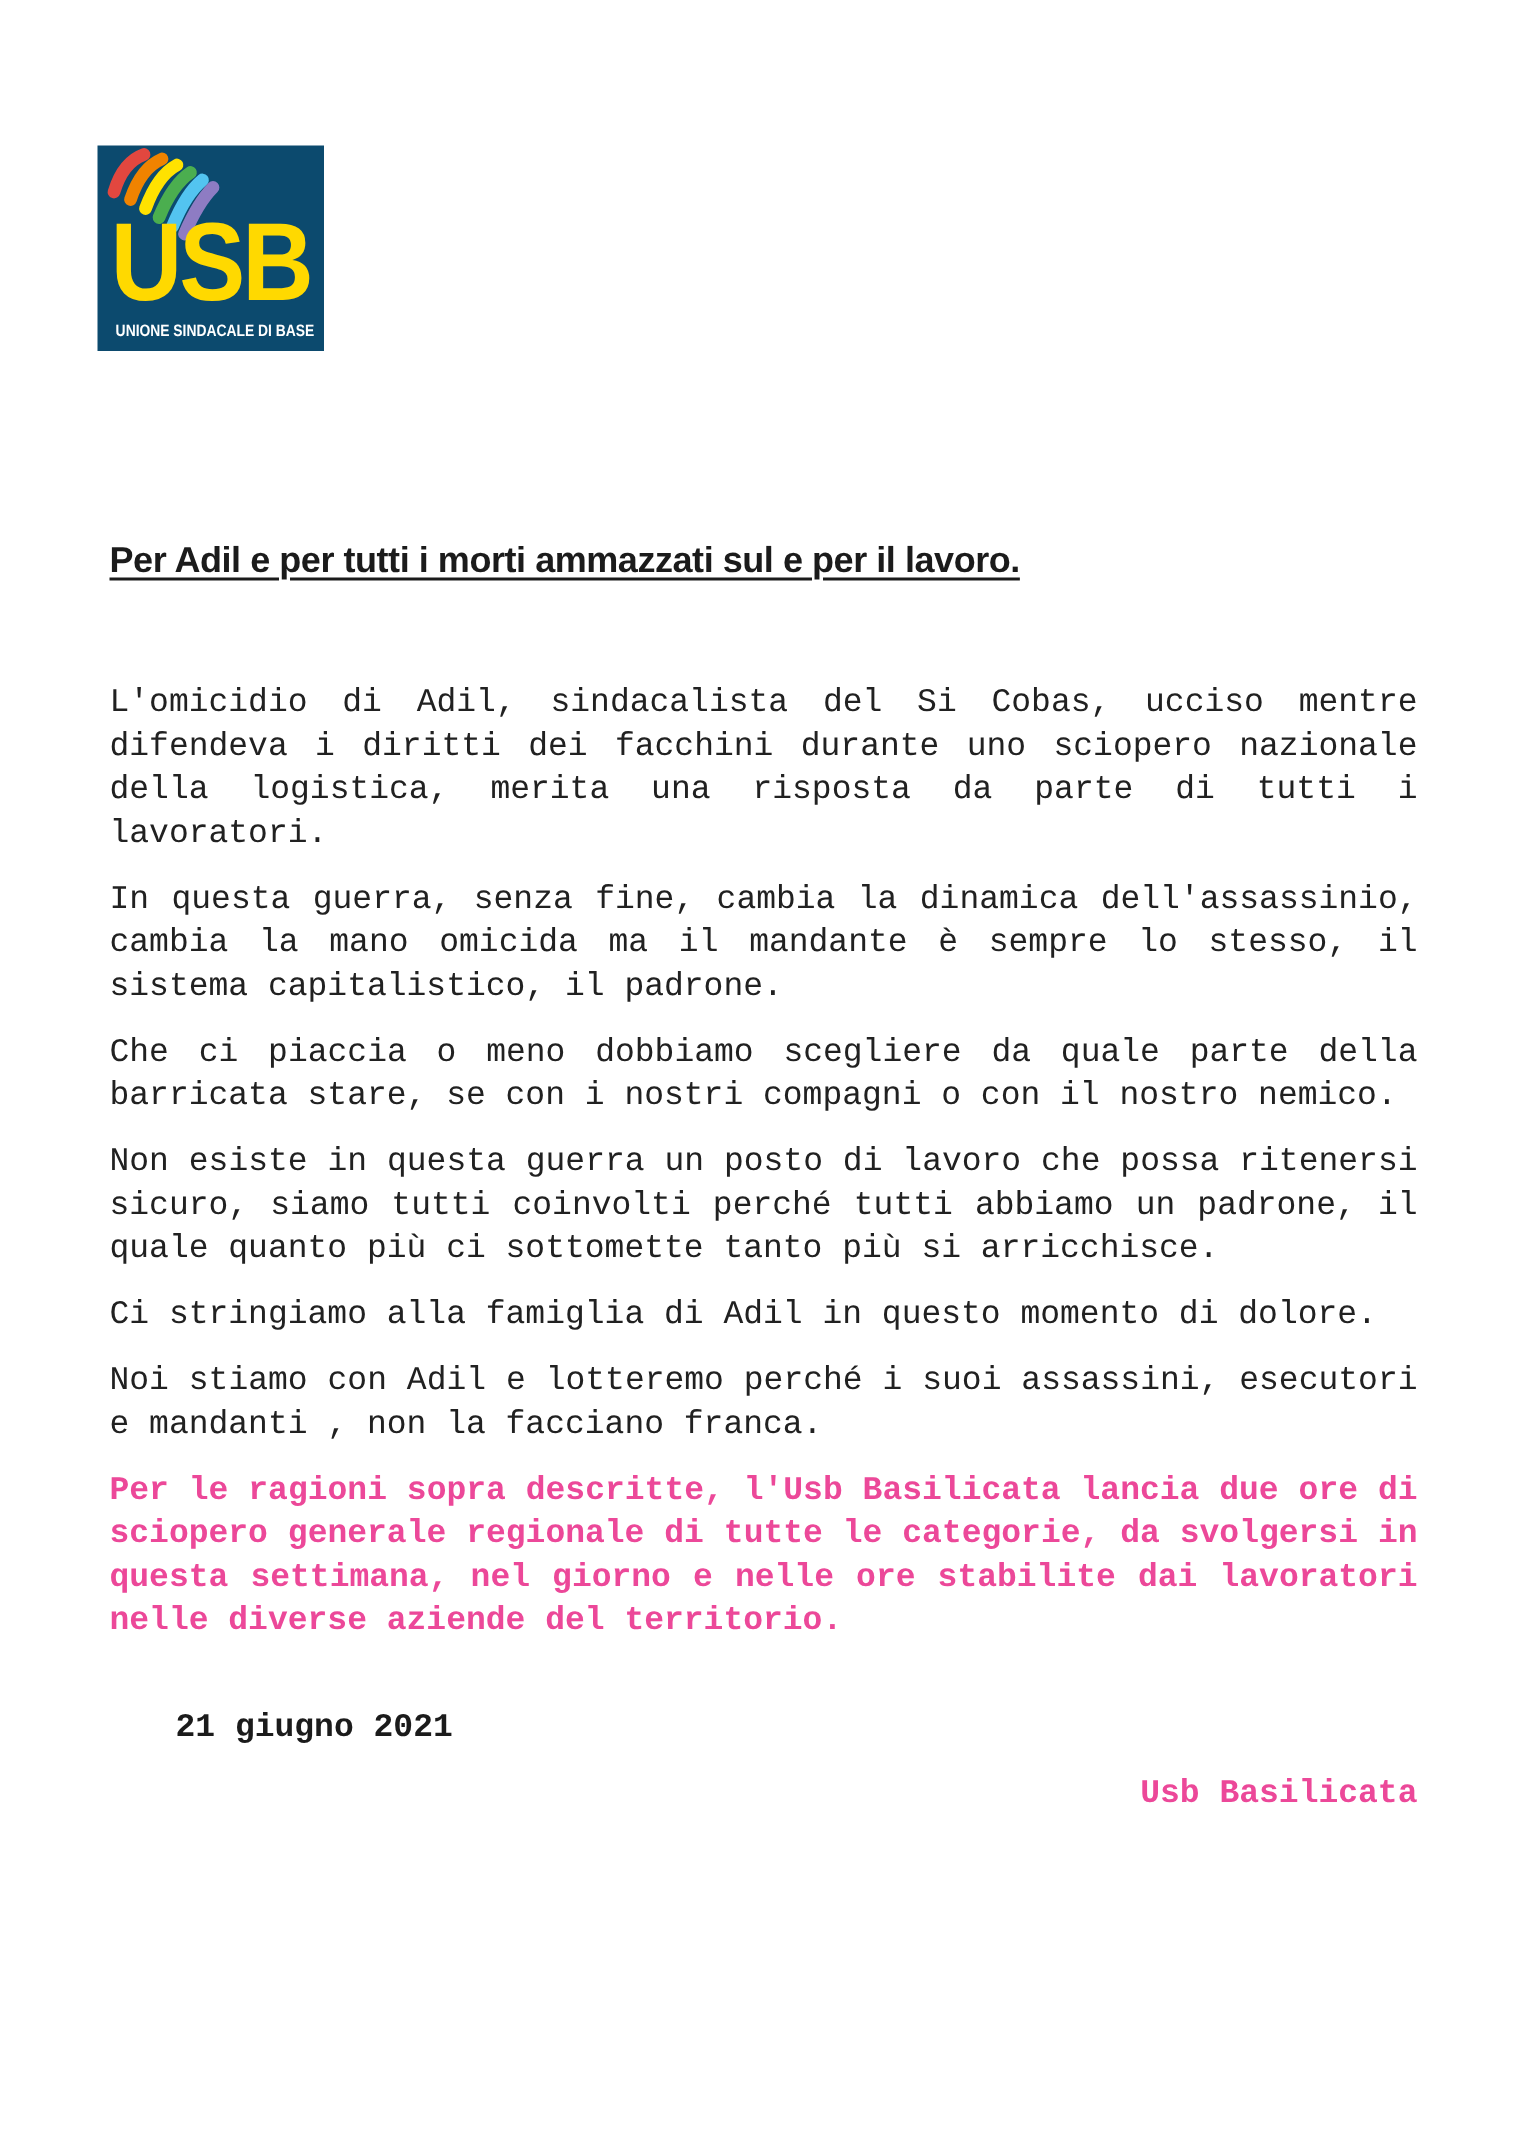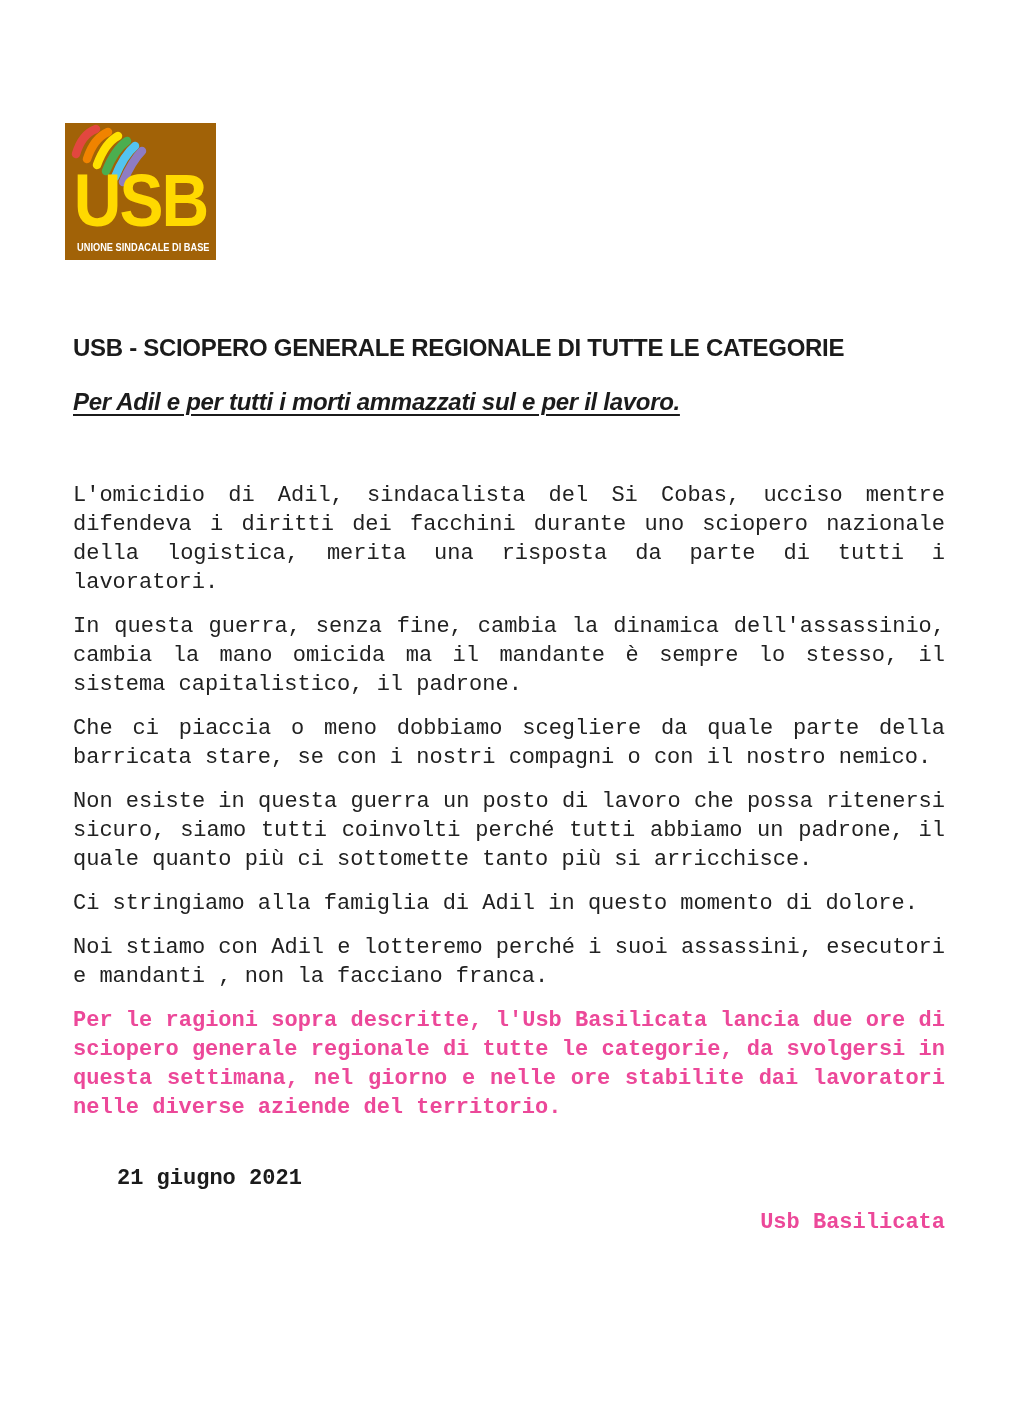--- a/index.html
+++ b/index.html
@@ -17,23 +17,22 @@
     overflow: hidden;
   }
 
   
   .logo {
     position: absolute;
     left: 65px;
     top: 97px;
     width: 151px;
     height: 137px;
-    background: #a16207;
+    background: #0c4a6e;
     overflow: hidden;
-    margin-top: 26px;
   }
   .logo-strokes {
     position: absolute;
     left: 0;
     top: 0;
   }
   .logo-abbr {
     position: absolute;
     left: 0;
     right: 0;
@@ -82,21 +81,20 @@
   .doc-subtitle {
     margin: 26px 0 0 0;
     font-size: 24px;
     font-weight: 700;
     letter-spacing: -0.3px;
     line-height: 1.15;
     color: #1b1b1b;
     text-decoration: underline;
     text-decoration-thickness: 2px;
     text-underline-offset: 4px;
-    font-style: italic;
   }
   .body-text p {
     margin: 0 0 15px 0;
     font-size: 22px;
     line-height: 29px;
     text-align: justify;
     color: #212121;
   }
   .body-text {
     margin-top: 66px;
@@ -134,21 +132,20 @@
         <path d="M50 54 Q59 32 70 23" stroke="#53c4f0"></path>
         <path d="M58 59 Q67 38 77 28" stroke="#8e7cc3"></path>
       </g>
     </svg>
     <p class="logo-abbr">USB</p>
     <p class="logo-name">UNIONE SINDACALE DI BASE</p>
   </div>
 
   <div class="content">
 
-    <h1 class="doc-title">USB - SCIOPERO GENERALE REGIONALE DI TUTTE LE CATEGORIE</h1>
     <h2 class="doc-subtitle">Per Adil e per tutti i morti ammazzati sul e per il lavoro.</h2>
 
     <div class="body-text">
       <p>L'omicidio di Adil, sindacalista del Si Cobas, ucciso mentre difendeva i diritti dei facchini durante uno sciopero nazionale della logistica, merita una risposta da parte di tutti i lavoratori.</p>
       <p>In questa guerra, senza fine, cambia la dinamica dell'assassinio, cambia la mano omicida ma il mandante è sempre lo stesso, il sistema capitalistico, il padrone.</p>
       <p>Che ci piaccia o meno dobbiamo scegliere da quale parte della barricata stare, se con i nostri compagni o con il nostro nemico.</p>
       <p>Non esiste in questa guerra un posto di lavoro che possa ritenersi sicuro, siamo tutti coinvolti perché tutti abbiamo un padrone, il quale quanto più ci sottomette tanto più si arricchisce.</p>
       <p>Ci stringiamo alla famiglia di Adil in questo momento di dolore.</p>
       <p>Noi stiamo con Adil e lotteremo perché i suoi assassini, esecutori e mandanti , non la facciano franca.</p>
       <p class="emphasis">Per le ragioni sopra descritte, l'Usb Basilicata lancia due ore di sciopero generale regionale di tutte le categorie, da svolgersi in questa settimana, nel giorno e nelle ore stabilite dai lavoratori nelle diverse aziende del territorio.</p>

